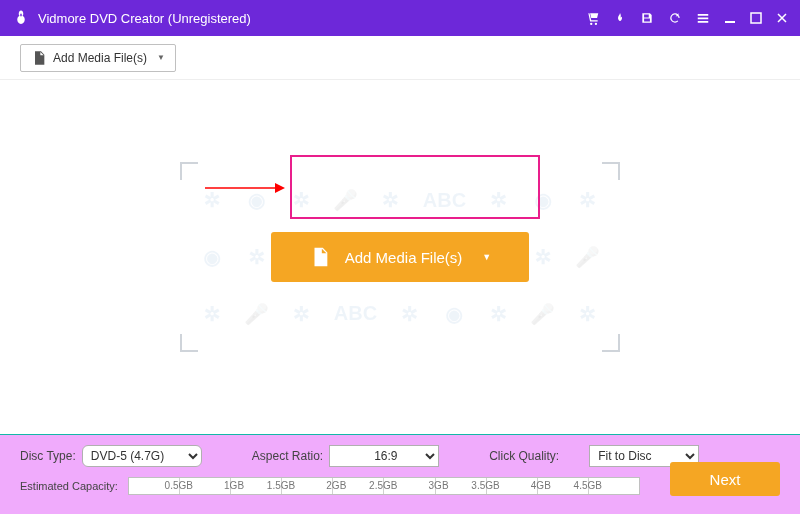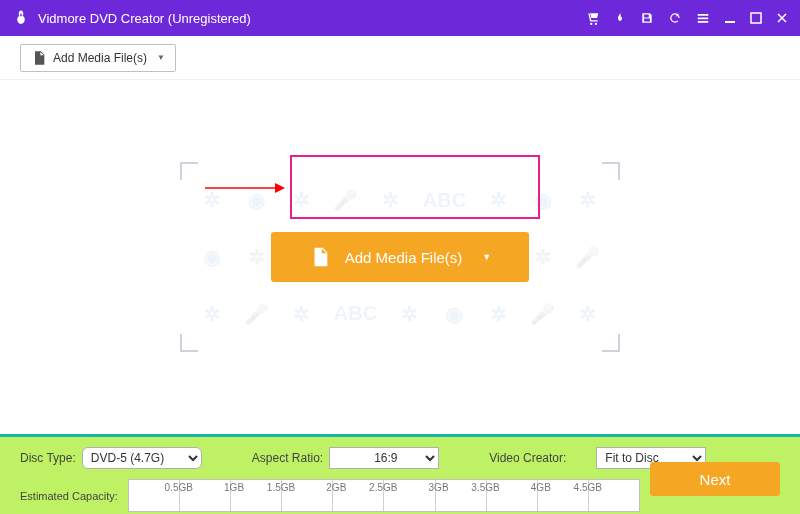--- a/index.html
+++ b/index.html
@@ -29,33 +29,33 @@
 .bg-pattern .ico { width: 24px; height: 24px; display: flex; align-items: center; justify-content: center; }
 
 .hint { color: #888; font-size: 13px; margin-bottom: 18px; z-index: 2; }
 
 .add-btn-big { background: #f5a623; color: #fff; border: none; padding: 14px 38px; font-size: 15px; display: flex; align-items: center; gap: 14px; cursor: pointer; border-radius: 3px; z-index: 2; }
 .add-btn-big .caret { font-size: 9px; margin-left: 6px; }
 
 .highlight-box { position: absolute; border: 2px solid #e91e8c; pointer-events: none; }
 .arrow { position: absolute; pointer-events: none; }
 
-.footer { position: absolute; bottom: 0; left: 0; right: 0; height: 80px; background: #bef264; border-top: 3px solid #14b8a6; padding: 10px 20px; }
+.footer { position: absolute; bottom: 0; left: 0; right: 0; height: 80px; background: #f0abfc; border-top: 1px solid #14b8a6; padding: 10px 20px; }
 .footer-row1 { display: flex; align-items: center; gap: 10px; font-size: 12px; color: #444; margin-bottom: 10px; }
 .footer-row1 .group { display: flex; align-items: center; gap: 6px; }
 .footer-row1 select { border: 1px solid #b0b0b0; background: #fff; font-size: 12px; padding: 2px 4px; color: #333; }
 .footer-row1 .sp { flex: 0 0 30px; }
 
 .footer-row2 { display: flex; align-items: center; gap: 10px; font-size: 11px; color: #444; }
-.capacity-bar { flex: 1; height: 33px; border: 1px solid #c0c0c0; background: #fff; position: relative; display: flex; }
+.capacity-bar { flex: 1; height: 18px; border: 1px solid #c0c0c0; background: #fff; position: relative; display: flex; }
 .capacity-bar .tick { flex: 1; border-right: 1px solid #d0d0d0; position: relative; }
 .capacity-bar .tick:last-child { border-right: none; }
 .capacity-bar .tick span { position: absolute; top: 2px; right: -14px; font-size: 10px; color: #777; }
 
-.next-btn { position: absolute; right: 20px; bottom: 18px; background: #f5a623; color: #fff; border: none; width: 130px; height: 34px; font-size: 15px; cursor: pointer; border-radius: 3px; }
+.next-btn { position: absolute; right: 20px; bottom: 18px; background: #f5a623; color: #fff; border: none; width: 110px; height: 34px; font-size: 15px; cursor: pointer; border-radius: 3px; }
 
 svg { display: block; }
 </style>
 </head>
 <body>
 
 <div class="titlebar">
   <span class="logo">
     <svg width="18" height="18" viewBox="0 0 24 24">
         <path fill="#fff" d="M12 2C10 2 9 4 9 6c0 1 0 2 1 3-2 1-3 3-3 5 0 3 2 6 5 6s5-3 5-6c0-2-1-4-3-5 1-1 1-2 1-3 0-2-1-4-3-4zm0 4c1 0 1 1 1 2s0 2-1 2-1-1-1-2 0-2 1-2z"></path>
@@ -185,21 +185,21 @@
       <span>Disc Type:</span>
       <select style="width:120px;border-radius:6px;"><option>DVD-5 (4.7G)</option></select>
     </div>
     <div class="sp"></div>
     <div class="group">
       <span>Aspect Ratio:</span>
       <select style="width:110px;padding-left:40px;"><option>16:9</option></select>
     </div>
     <div class="sp"></div>
     <div class="group">
-      <span>Video Creator:</span>
+      <span>Click Quality:</span>
       <select style="width:110px;margin-left:24px;"><option>Fit to Disc</option></select>
     </div>
   </div>
   <div class="footer-row2">
     <span>Estimated Capacity:</span>
     <div class="capacity-bar" style="margin-right:140px;">
       <div class="tick">
           <span>0.5GB</span>
         </div>
       <div class="tick">

